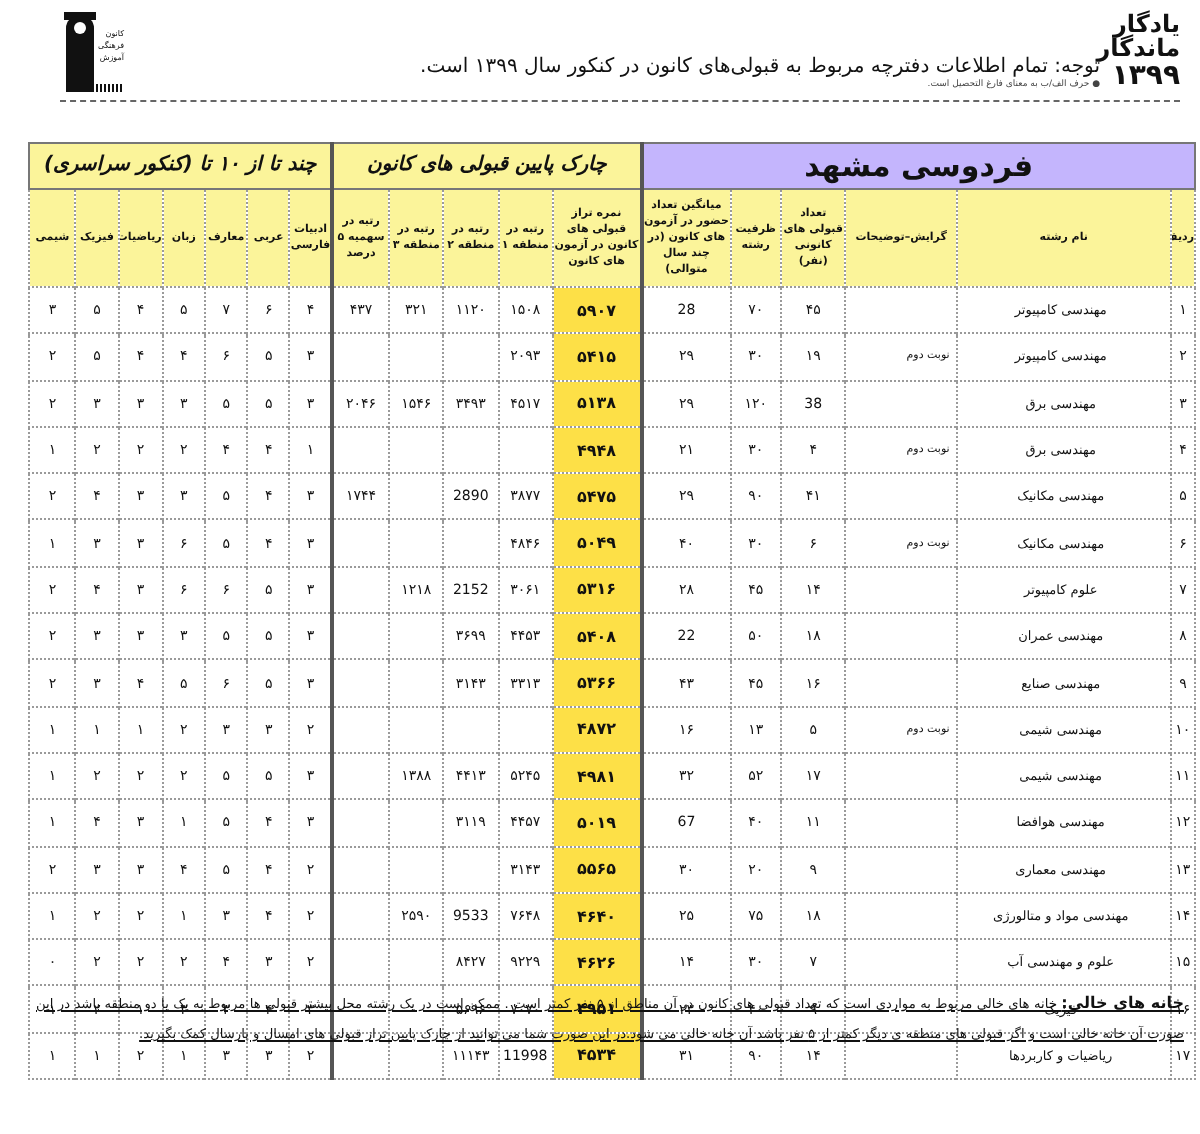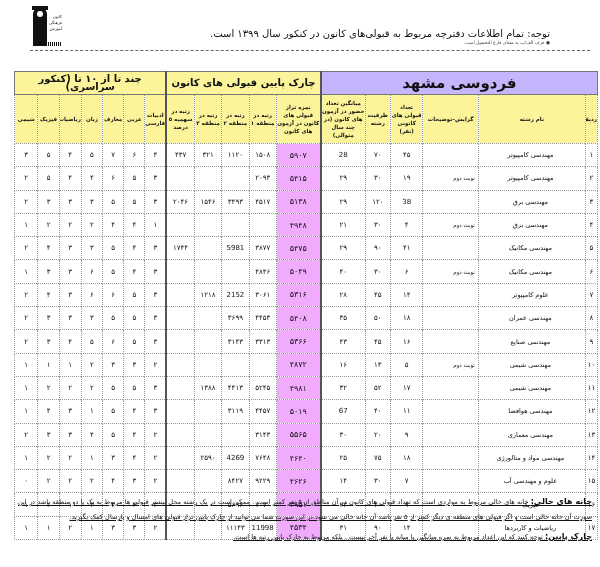--- a/index.html
+++ b/index.html
@@ -53,39 +53,44 @@
   }
   table.main td, table.main th {
     border: 1px dotted #9a9a9a; padding: 0; text-align: center; vertical-align: middle;
     font-size: 7px; height: 22.3px; overflow: hidden; white-space: nowrap;
   }
   table.main th { font-weight: bold; font-size: 5.5px; line-height: 8px; white-space: normal; }
   .grp-ferdowsi {
     background: #c4b5fd; font-size: 15px !important; height: 22px !important;
     border: 1px solid #777 !important;
   }
-  .grp-yellow { background: #fbf49a; font-size: 10px !important; height: 22px !important; border: 1px solid #777 !important; }
+  .grp-yellow { background: #fbf49a; font-size: 10px !important; height: 22px !important; border: 1px solid #777 !important; font-style: italic; }
   .hdr-yellow { background: #fbf49a; height: 48px !important; }
-  .shaded { background: #f0abfc; font-size: 8px !important; font-weight: normal; }
+  .shaded { background: #fde047; font-size: 8px !important; font-weight: bold; }
   .name { text-align: left; padding-right: 3px !important; font-size: 6.5px !important; }
   .note { text-align: right !important; padding-right: 3px !important; font-size: 5.5px !important; }
   .thickR { border-right: 2px solid #555 !important; }
 
   .footer {
     position: absolute; left: 14px; top: 490px; width: 582px; direction: rtl; text-align: justify;
     font-size: 6.6px; line-height: 15px;
   }
   .footer b { font-size: 8px; }
   .footer p { margin: 4px; text-decoration: underline; }
   .footer p + p { margin-top: 4px; }
 </style>
 </head>
 <body>
 
 <div class="header">
+  <div class="brand">
+    <div class="b1">یادگار</div>
+    <div class="b2">ماندگار</div>
+    <div class="b3">۱۳۹۹</div>
+  </div>
   <div class="note-main">توجه: تمام اطلاعات دفترچه مربوط به قبولی‌های کانون در کنکور سال ۱۳۹۹ است.</div>
   <div class="note-sub">● حرف الف/ب به معنای فارغ التحصیل است.</div>
   <div class="logo">
     <div class="cap"></div>
     <div class="fig"></div>
     <div class="face"></div>
     <div class="txt">
       <div>کانون</div>
       <div>فرهنگی</div>
       <div>آموزش</div>
@@ -225,21 +230,21 @@
       </tr>
       <tr>
         <td>۵</td>
         <td class="name">مهندسی مکانیک</td>
         <td class="note"></td>
         <td>۴۱</td>
         <td>۹۰</td>
         <td>۲۹</td>
         <td class="shaded thickR">۵۴۷۵</td>
         <td>۳۸۷۷</td>
-        <td>5981</td>
+        <td>2890</td>
         <td></td>
         <td>۱۷۴۴</td>
         <td class="thickR">۳</td>
         <td>۴</td>
         <td>۵</td>
         <td>۳</td>
         <td>۳</td>
         <td>۴</td>
         <td>۲</td>
       </tr>
@@ -282,21 +287,21 @@
         <td>۳</td>
         <td>۴</td>
         <td>۲</td>
       </tr>
       <tr>
         <td>۸</td>
         <td class="name">مهندسی عمران</td>
         <td class="note"></td>
         <td>۱۸</td>
         <td>۵۰</td>
-        <td>۳۵</td>
+        <td>22</td>
         <td class="shaded thickR">۵۴۰۸</td>
         <td>۴۴۵۳</td>
         <td>۳۶۹۹</td>
         <td></td>
         <td></td>
         <td class="thickR">۳</td>
         <td>۵</td>
         <td>۵</td>
         <td>۳</td>
         <td>۳</td>
@@ -405,21 +410,21 @@
       </tr>
       <tr>
         <td>۱۴</td>
         <td class="name">مهندسی مواد و متالورژی</td>
         <td class="note"></td>
         <td>۱۸</td>
         <td>۷۵</td>
         <td>۲۵</td>
         <td class="shaded thickR">۴۶۴۰</td>
         <td>۷۶۴۸</td>
-        <td>4269</td>
+        <td>9533</td>
         <td>۲۵۹۰</td>
         <td></td>
         <td class="thickR">۲</td>
         <td>۴</td>
         <td>۳</td>
         <td>۱</td>
         <td>۲</td>
         <td>۲</td>
         <td>۱</td>
       </tr>
@@ -481,14 +486,13 @@
         <td>۱</td>
         <td>۲</td>
         <td>۱</td>
         <td>۱</td>
       </tr>
     </tbody>
 </table>
 
 <div class="footer">
   <p><b>خانه های خالی:</b><span> خانه های خالی مربوط به مواردی است که تعداد قبولی های کانون در آن مناطق از ۵ نفر کمتر است . ممکن است در یک رشته محل بیشتر قبولی ها مربوط به یک یا دو منطقه باشد در این صورت آن خانه خالی است و اگر قبولی های منطقه ی دیگر کمتر از ۵ نفر باشد آن خانه خالی می شود.در این صورت شما می توانید از چارک پایین تراز قبولی های امسال و پارسال کمک بگیرید.</span></p>
-  <p><b>چارک پایین:</b><span> توجه کنید که این اعداد مربوط به نمره میانگین یا میانه یا نفر آخر نیست . بلکه مربوط به چارک پایین رتبه ها است.</span></p>
 </div>
 
 </body></html>

